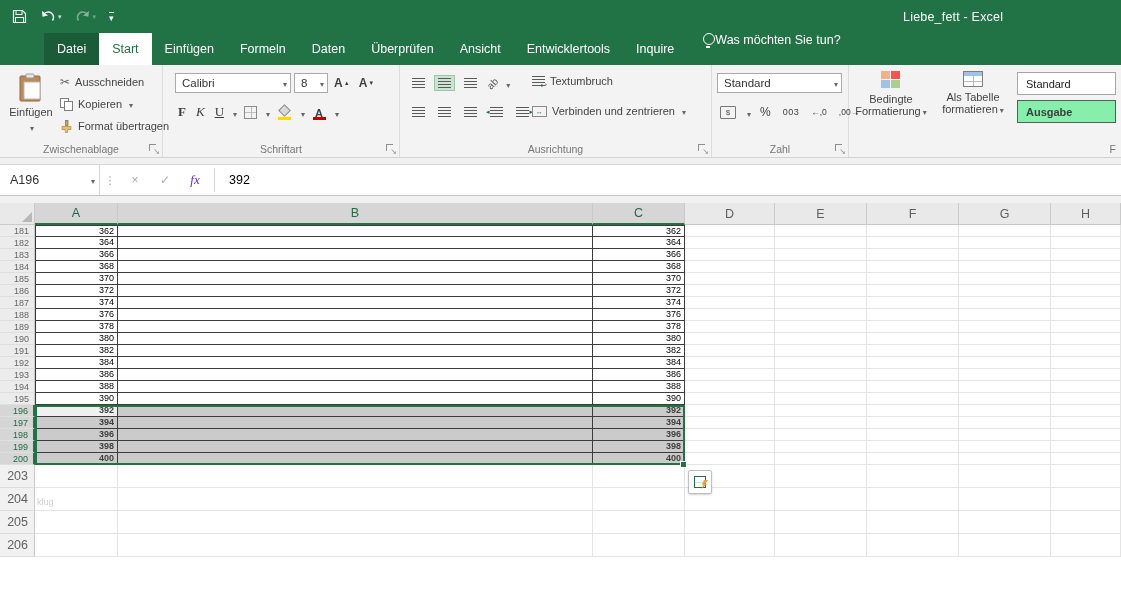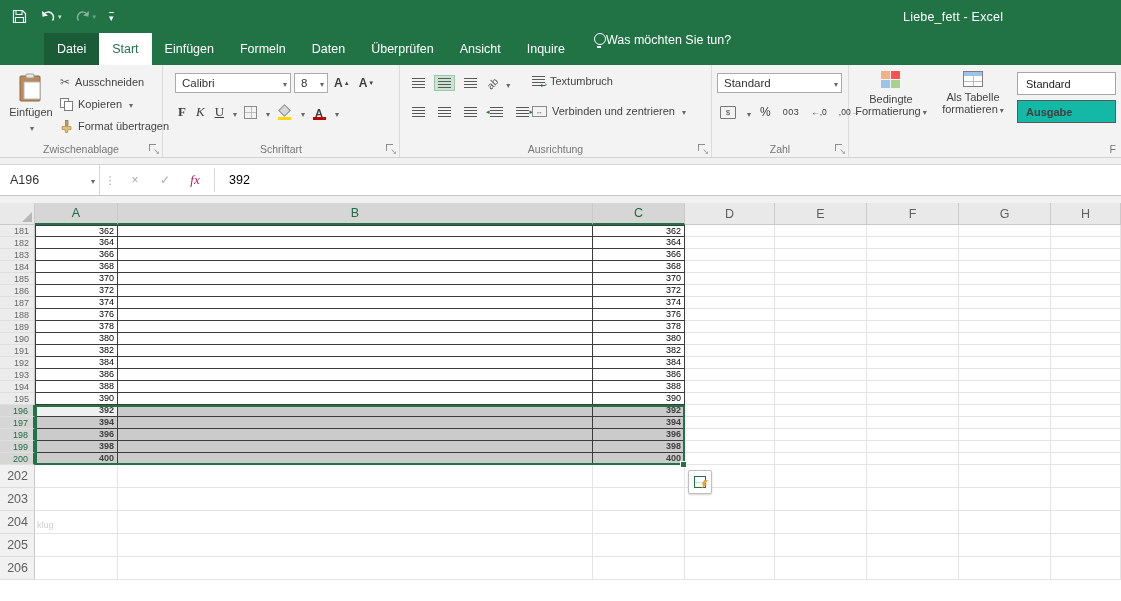--- a/index.html
+++ b/index.html
@@ -115,32 +115,32 @@
   .cf-ico i:nth-child(2){background:#ff5050;}
   .cf-ico i:nth-child(3){background:#9dc3e6;}
   .cf-ico i:nth-child(4){background:#a9d18e;}
   .tbl-ico{width:20px;height:16px;border:1px solid #7f7f7f;box-sizing:border-box;position:relative;background:
     linear-gradient(to bottom,#9dc3e6 0 4px,#fff 4px);}
   .tbl-ico::before{content:"";position:absolute;left:0;right:0;top:9px;height:1px;background:#bdbdbd;}
   .tbl-ico::after{content:"";position:absolute;top:0;bottom:0;left:9px;width:1px;background:#bdbdbd;}
   .gallery{position:absolute;left:168px;top:7px;display:flex;flex-direction:column;gap:5px;}
   .style-box{width:99px;height:23px;border:1px solid #a6a6a6;background:#fff;display:flex;align-items:center;
     padding-left:8px;font-size:11px;color:#222;box-sizing:border-box;}
-  .style-box.selected{background:#14b8a6;border:1.5px solid #5a5a5a;color:#3f3f3f;font-weight:bold;}
+  .style-box.selected{background:#86efac;border:1.5px solid #5a5a5a;color:#3f3f3f;font-weight:bold;}
   .g-styles .rlabel{left:auto;right:5px;width:auto;}
 
   
   .below-ribbon{position:absolute;top:158px;left:0;width:100%;height:45px;background:#f1f1f1;}
   .fbar{position:absolute;top:6px;left:0;width:100%;height:32px;background:#fff;
     border-top:1px solid #d6d6d6;border-bottom:1px solid #c6c6c6;display:flex;align-items:stretch;box-sizing:border-box;}
   .namebox{width:100px;display:flex;align-items:center;justify-content:space-between;
     padding:0 4px 0 10px;border-right:1px solid #d6d6d6;font-size:12.5px;color:#333;box-sizing:border-box;}
   .fb-handle{width:20px;display:flex;align-items:center;justify-content:center;color:#9a9a9a;font-size:11px;}
   .fb-btn{width:30px;display:flex;align-items:center;justify-content:center;font-size:12px;color:#ababab;}
-  .fb-fx{color:#be185d;font-style:italic;font-family:"Liberation Serif",serif;font-size:13px;}
+  .fb-fx{color:#6d28d9;font-style:italic;font-family:"Liberation Serif",serif;font-size:13px;}
   .fb-sep{width:1px;background:#d6d6d6;margin:3px 4px;}
   .fb-content{flex:1;display:flex;align-items:center;padding-left:10px;font-size:12.5px;color:#000;}
 
   
   .grid{position:absolute;top:203px;left:0;width:1121px;height:398px;background:#fff;overflow:hidden;}
   .ch-row{display:flex;height:22px;}
   .corner{width:35px;height:22px;background:#e9e9e9;border-right:1px solid #c9c9c9;border-bottom:1px solid #c9c9c9;
     position:relative;box-sizing:border-box;flex:none;}
   .tri{position:absolute;right:2px;bottom:2px;width:0;height:0;border-bottom:10px solid #b8b8b8;border-left:10px solid transparent;}
   .ch{height:22px;background:#e9e9e9;border-right:1px solid #c9c9c9;border-bottom:1px solid #c9c9c9;
@@ -213,20 +213,21 @@
   </div>
 
   <div class="tabrow">
     <span class="tab file">Datei</span>
     <span class="tab active">Start</span>
     <span class="tab">Einfügen</span>
     <span class="tab">Formeln</span>
     <span class="tab">Daten</span>
     <span class="tab">Überprüfen</span>
     <span class="tab">Ansicht</span>
+    <span class="tab">Entwicklertools</span>
     <span class="tab">Inquire</span>
     <span class="tellme">
       <span class="bulb"></span>
       <span>Was möchten Sie tun?</span>
     </span>
   </div>
 
   <div class="ribbon">
 
     <div class="rgroup g-clipboard">
@@ -636,31 +637,20 @@
           <div class="cell db db-left sel-fill out-style" style="width: 83px;">400</div>
           <div class="cell db sel-fill out-style" style="width: 475px;"></div>
           <div class="cell db sel-fill out-style" style="width: 92px;">400</div>
           <div class="cell emptyc" style="width: 90px;"></div>
           <div class="cell emptyc" style="width: 92px;"></div>
           <div class="cell emptyc" style="width: 92px;"></div>
           <div class="cell emptyc" style="width: 92px;"></div>
           <div class="cell emptyc" style="width: 70px;"></div>
         </div>
         <div class="nrow">
-          <div class="rh-n">202</div>
-          <div class="cell emptyc" style="width: 83px;"></div>
-          <div class="cell emptyc" style="width: 475px;"></div>
-          <div class="cell emptyc" style="width: 92px;"></div>
-          <div class="cell emptyc" style="width: 90px;"></div>
-          <div class="cell emptyc" style="width: 92px;"></div>
-          <div class="cell emptyc" style="width: 92px;"></div>
-          <div class="cell emptyc" style="width: 92px;"></div>
-          <div class="cell emptyc" style="width: 70px;"></div>
-        </div>
-        <div class="nrow">
           <div class="rh-n">203</div>
           <div class="cell emptyc" style="width: 83px;"></div>
           <div class="cell emptyc" style="width: 475px;"></div>
           <div class="cell emptyc" style="width: 92px;"></div>
           <div class="cell emptyc" style="width: 90px;"></div>
           <div class="cell emptyc" style="width: 92px;"></div>
           <div class="cell emptyc" style="width: 92px;"></div>
           <div class="cell emptyc" style="width: 92px;"></div>
           <div class="cell emptyc" style="width: 70px;"></div>
         </div>

